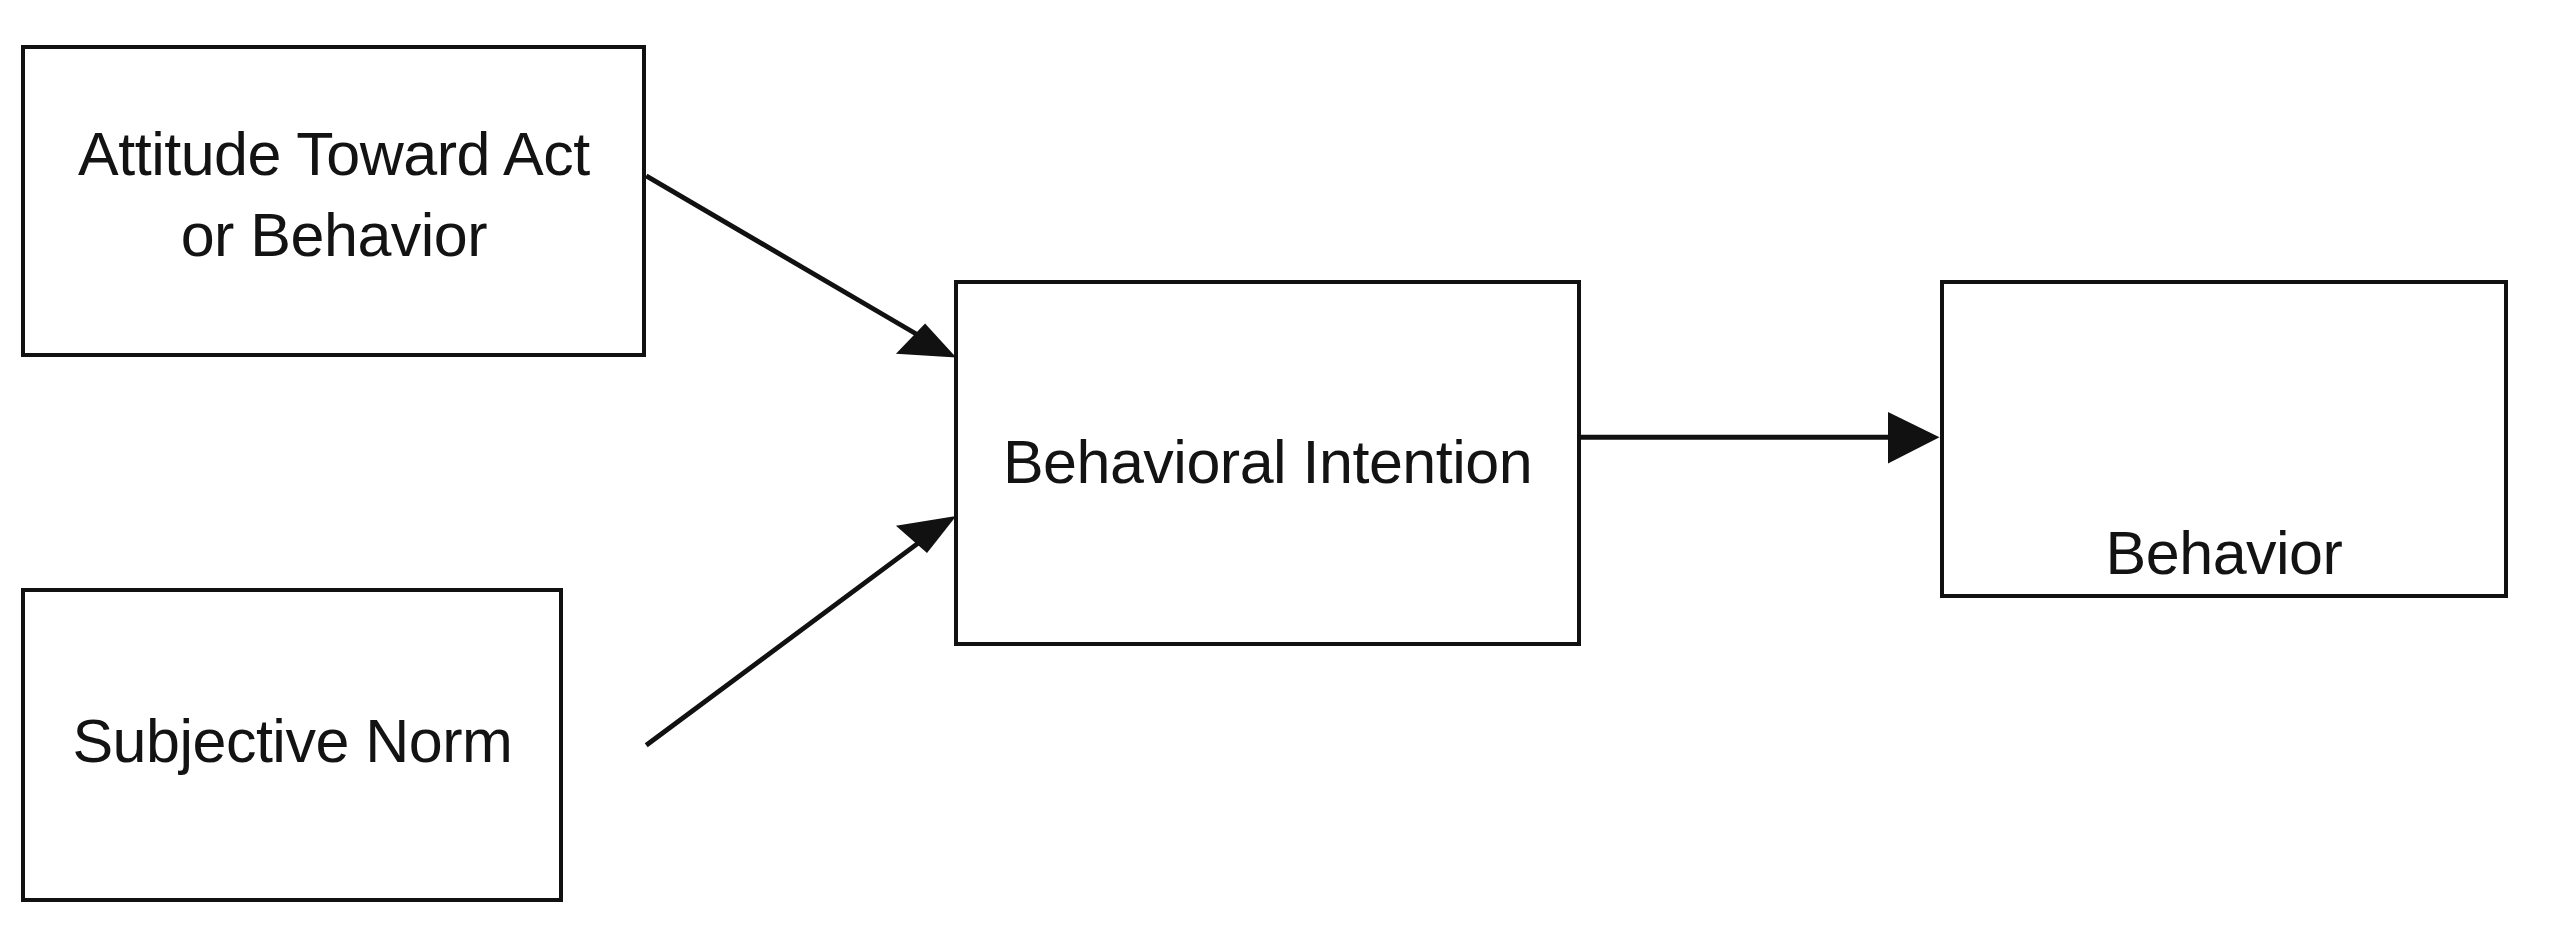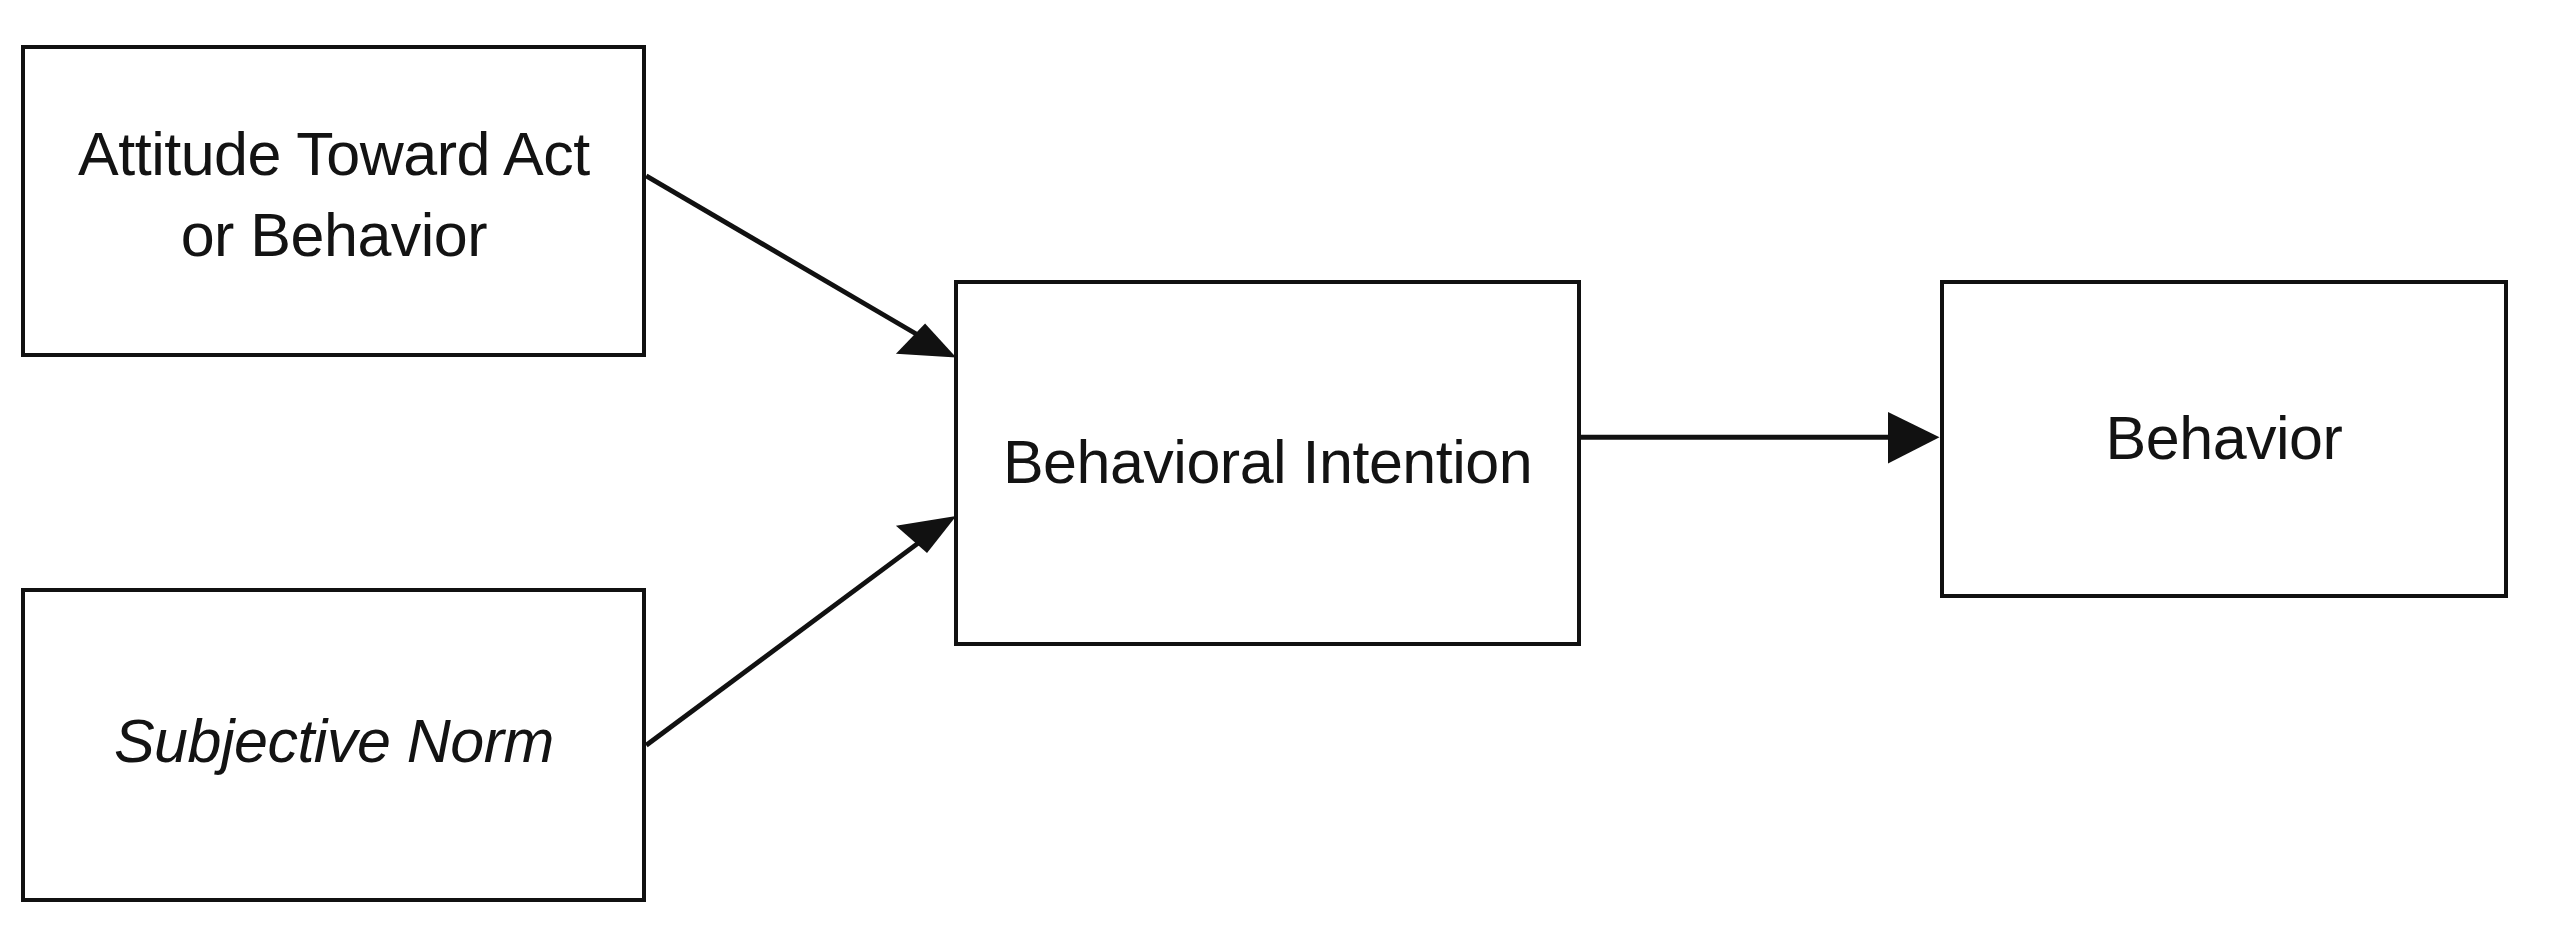--- a/index.html
+++ b/index.html
@@ -37,30 +37,30 @@
     font-weight: 400;
   }
   
   #node-attitude {
     left: 21.4px;  top: 27px;  width: 625px;  height: 312px; margin-top: 18px;
   }
   #node-attitude .node-label {
     transform: translateY(-5.8px);
   }
   #node-subjective-norm {
-    left: 21.4px;  top: 588px; width: 625px;  height: 314px; font-style: italic;
+    left: 21.4px;  top: 588px; width: 542px;  height: 314px;
   }
   #node-subjective-norm .node-label {
     transform: translateY(-2.9px);
   }
   #node-behavioral-intention {
     left: 954px; top: 280px; width: 627px;  height: 366px;
   }
   #node-behavior {
-    left: 1940px; top: 280px; width: 568px; height: 318px;
+    left: 1940px; top: 280px; width: 568px; height: 318px; align-items: flex-end;
   }
   #edge-layer {
     position: absolute;
     left: 0; top: 0;
     width: 2576px;
     height: 926px;
     pointer-events: none;
   }
   #edge-layer .edge-line {
     stroke: #111111;

